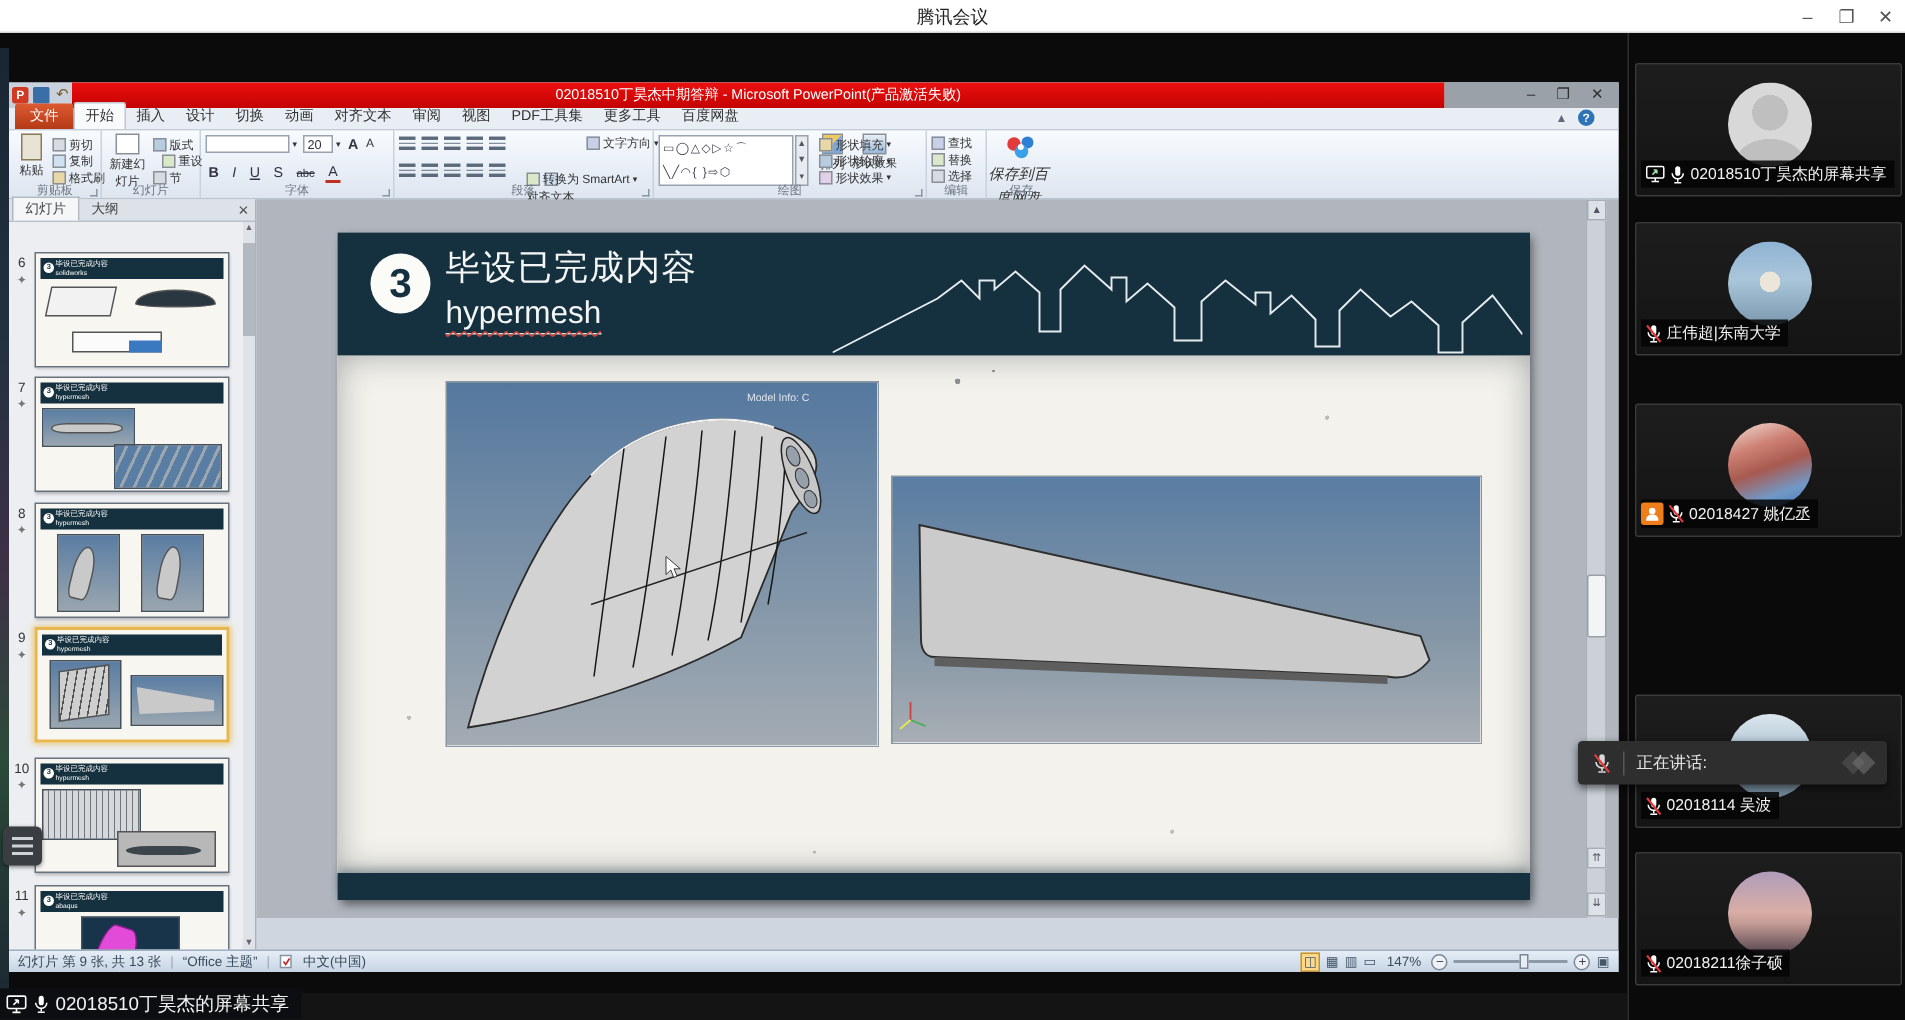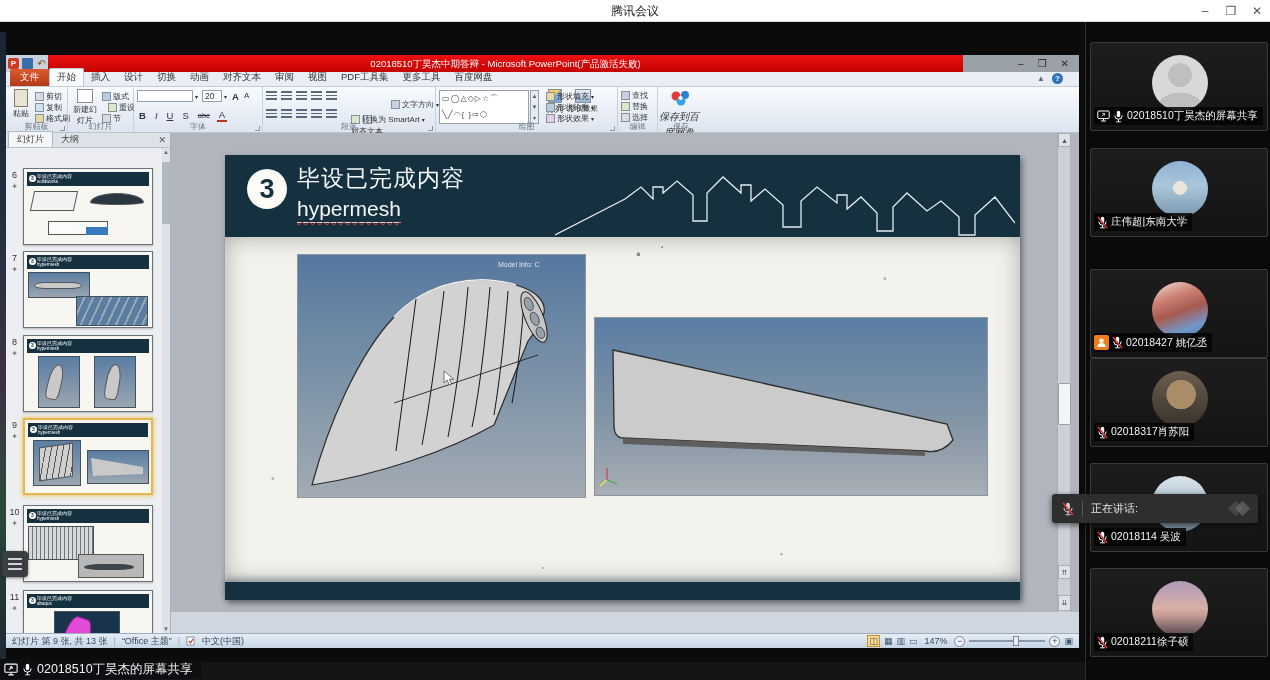--- a/index.html
+++ b/index.html
@@ -313,21 +313,21 @@
             <span class="lines"></span>
             <span class="lines"></span>
           </div>
           <div class="mini" style="left:3px;top:22px;gap:4px;">
             <span class="lines"></span>
             <span class="lines"></span>
             <span class="lines"></span>
             <span class="lines"></span>
             <span class="lines"></span>
           </div>
-          <div class="mini" style="left:88px;top:12px;padding-left:40px;">
+          <div class="mini" style="left:88px;top:3px;padding-left:40px;">
               <span class="ic c6"></span>
               <span>文字方向</span>
               <span style="font-size:6px;">▾</span>
             </div>
           <div class="mini" style="left:88px;top:28px;flex-direction:column;">
               <span class="ic c2"></span>
               <span>对齐文本</span>
               <span style="font-size:6px;">▾</span>
             </div>
           <div class="mini" style="left:88px;top:27px;">
@@ -649,32 +649,20 @@
         <svg width="11" height="13" viewBox="0 0 11 13">
           <rect x="3.8" y="0.8" width="3.4" height="6.4" rx="1.7" fill="#fff"></rect>
           <path d="M1.8 5.5 a3.7 3.7 0 0 0 7.4 0" stroke="#fff" fill="none"></path>
           <path d="M5.5 9.2 v2 M3.2 11.8 h4.6" stroke="#fff"></path>
           <line x1="1" y1="1" x2="10" y2="12" stroke="#e03c3c" stroke-width="1.4"></line>
         </svg>
         <span>02018427 姚亿丞</span>
       </div>
     </div>
 
-    <div class="tile" style="top:336px;">
-      <div class="avatar av4"></div>
-      <div class="tlabel">
-        <svg width="11" height="13" viewBox="0 0 11 13">
-          <rect x="3.8" y="0.8" width="3.4" height="6.4" rx="1.7" fill="#fff"></rect>
-          <path d="M1.8 5.5 a3.7 3.7 0 0 0 7.4 0" stroke="#fff" fill="none"></path>
-          <path d="M5.5 9.2 v2 M3.2 11.8 h4.6" stroke="#fff"></path>
-          <line x1="1" y1="1" x2="10" y2="12" stroke="#e03c3c" stroke-width="1.4"></line>
-        </svg>
-        <span>02018317肖苏阳</span>
-      </div>
-    </div>
 
     <div class="tile" style="top:441px;">
       <div class="avatar av5"></div>
       <div class="tlabel">
         <svg width="11" height="13" viewBox="0 0 11 13">
           <rect x="3.8" y="0.8" width="3.4" height="6.4" rx="1.7" fill="#fff"></rect>
           <path d="M1.8 5.5 a3.7 3.7 0 0 0 7.4 0" stroke="#fff" fill="none"></path>
           <path d="M5.5 9.2 v2 M3.2 11.8 h4.6" stroke="#fff"></path>
           <line x1="1" y1="1" x2="10" y2="12" stroke="#e03c3c" stroke-width="1.4"></line>
         </svg>

